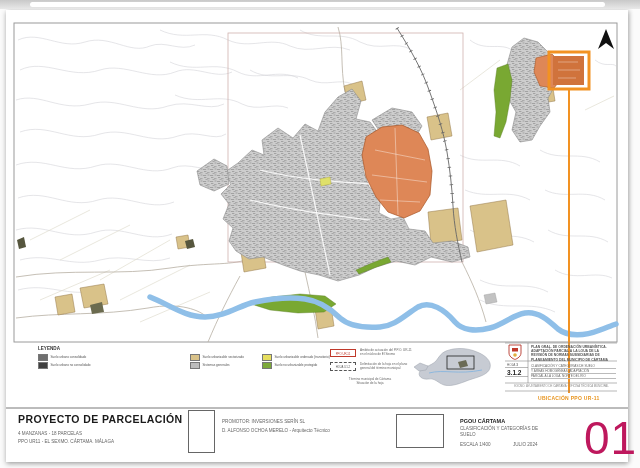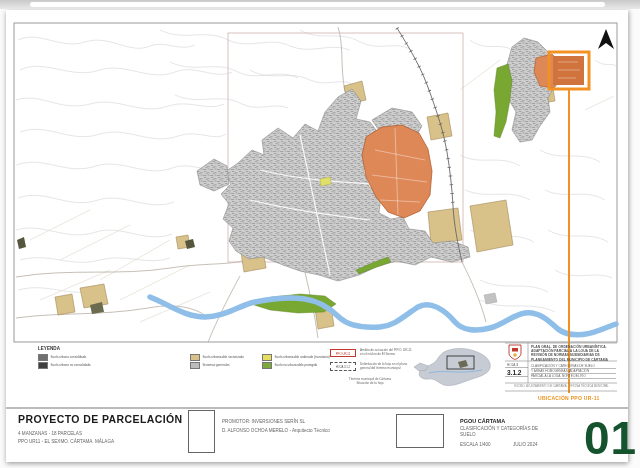--- a/index.html
+++ b/index.html
@@ -20,21 +20,21 @@
   .f55{font-size:5.5px;line-height:1.3;}
   .b{font-weight:bold;}
   .gray{color:#666;}
   .lgray{color:#888;}
   .swatch{display:inline-block;width:8px;height:4.5px;border:0.5px solid #777;vertical-align:middle;margin-right:2.5px;}
   .legrow{white-space:nowrap;color:#555;}
   .boxkey{position:absolute;width:26px;height:8px;box-sizing:border-box;text-align:center;overflow:hidden;}
   .titlebox{position:absolute;box-sizing:border-box;border:1px solid #666;background:#fff;}
   .subline{border-bottom:0.5px solid #bbb;color:#666;}
   .accent{color:#E8941E;}
-  .sheetnum{font-size:46px;font-weight:bold;color:#14532d;letter-spacing:1px;}
+  .sheetnum{font-size:46px;font-weight:normal;color:#be185d;letter-spacing:1px;}
 </style>
 </head>
 <body>
 <div class="stage">
 
 <div class="topbar">
   <div class="pill"></div>
 </div>
 
 <div class="sheet"></div>

